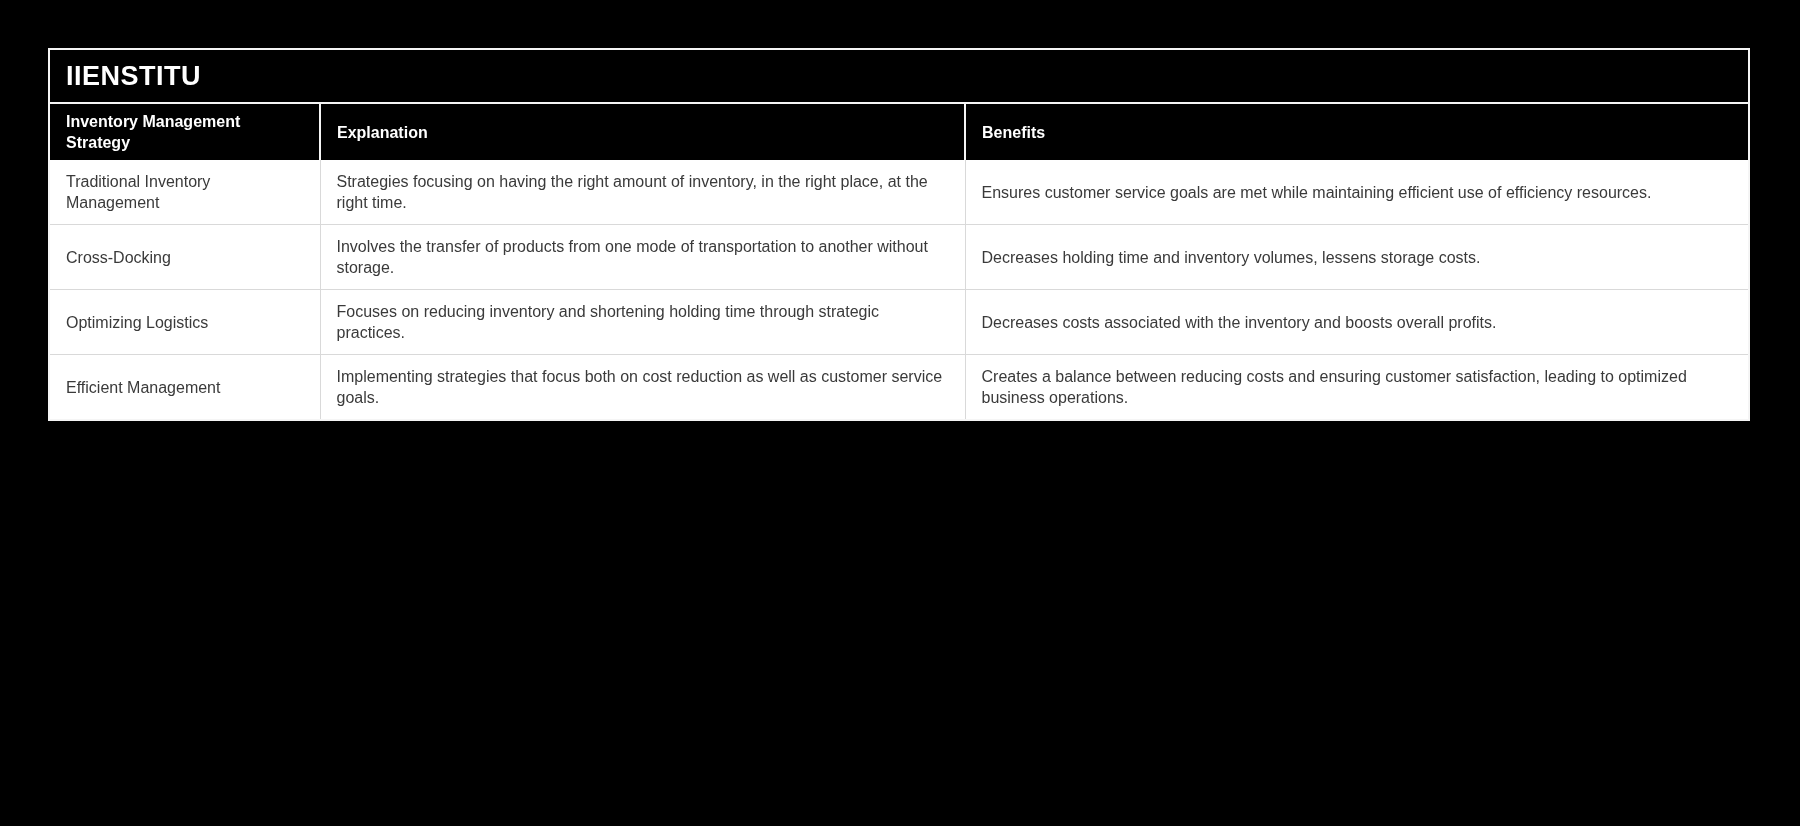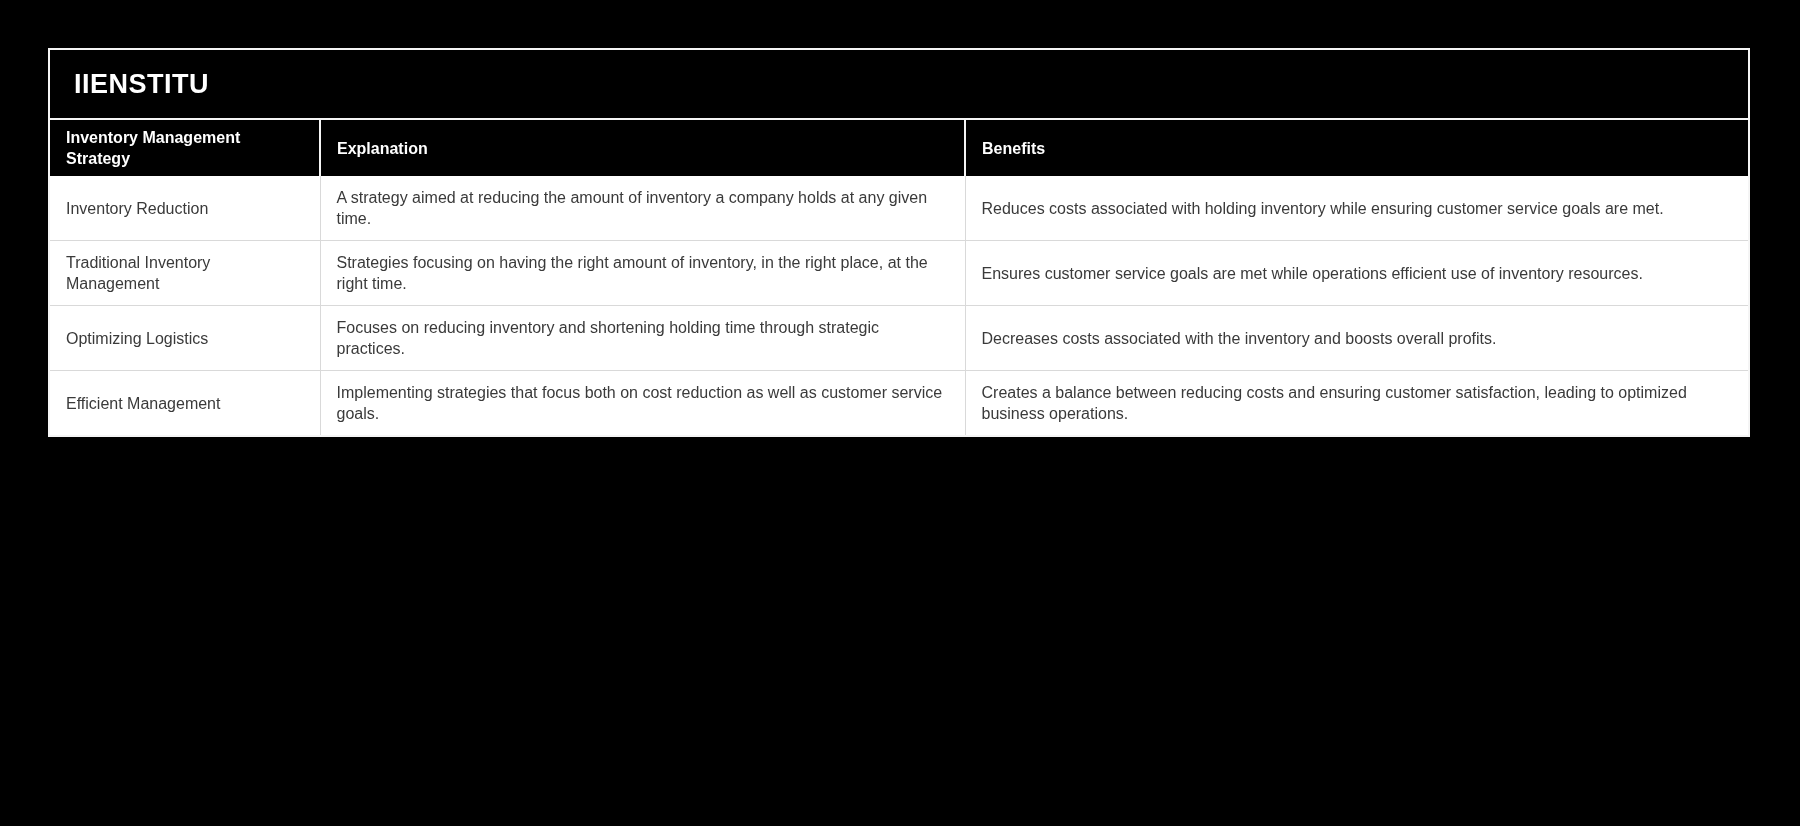--- a/index.html
+++ b/index.html
@@ -22,21 +22,21 @@
     box-sizing: border-box;
     background: #000000;
     border: 2px solid #f5f5f5;
   }
   .brand-bar {
     background: #000000;
     border-bottom: 2px solid #f5f5f5;
     padding: 9px 16px;
   }
   .brand-bar h1 {
-    margin: 8px;
+    margin: 0;
     color: #ffffff;
     font-size: 27px;
     line-height: 34px;
     font-weight: 700;
     letter-spacing: 0.5px;
   }
   table.strategies {
     width: 100%;
     border-collapse: collapse;
     table-layout: fixed;
@@ -92,28 +92,28 @@
     </colgroup>
     <thead>
       <tr>
         <th>Inventory Management Strategy</th>
         <th>Explanation</th>
         <th>Benefits</th>
       </tr>
     </thead>
     <tbody>
       <tr>
-        <td>Inventory Reduction</td>
-        <td>A strategy aimed at reducing the amount of inventory a company holds at any given time.</td>
-        <td>Reduces costs associated with holding inventory while ensuring customer service goals are met.</td>
+        <td>Traditional Inventory Management</td>
+        <td>Strategies focusing on having the right amount of inventory, in the right place, at the right time.</td>
+        <td>Ensures customer service goals are met while maintaining efficient use of efficiency resources.</td>
       </tr>
       <tr>
-        <td>Traditional Inventory Management</td>
-        <td>Strategies focusing on having the right amount of inventory, in the right place, at the right time.</td>
-        <td>Ensures customer service goals are met while operations efficient use of inventory resources.</td>
+        <td>Cross-Docking</td>
+        <td>Involves the transfer of products from one mode of transportation to another without storage.</td>
+        <td>Decreases holding time and inventory volumes, lessens storage costs.</td>
       </tr>
       <tr>
         <td>Optimizing Logistics</td>
         <td>Focuses on reducing inventory and shortening holding time through strategic practices.</td>
         <td>Decreases costs associated with the inventory and boosts overall profits.</td>
       </tr>
       <tr>
         <td>Efficient Management</td>
         <td>Implementing strategies that focus both on cost reduction as well as customer service goals.</td>
         <td>Creates a balance between reducing costs and ensuring customer satisfaction, leading to optimized business operations.</td>

